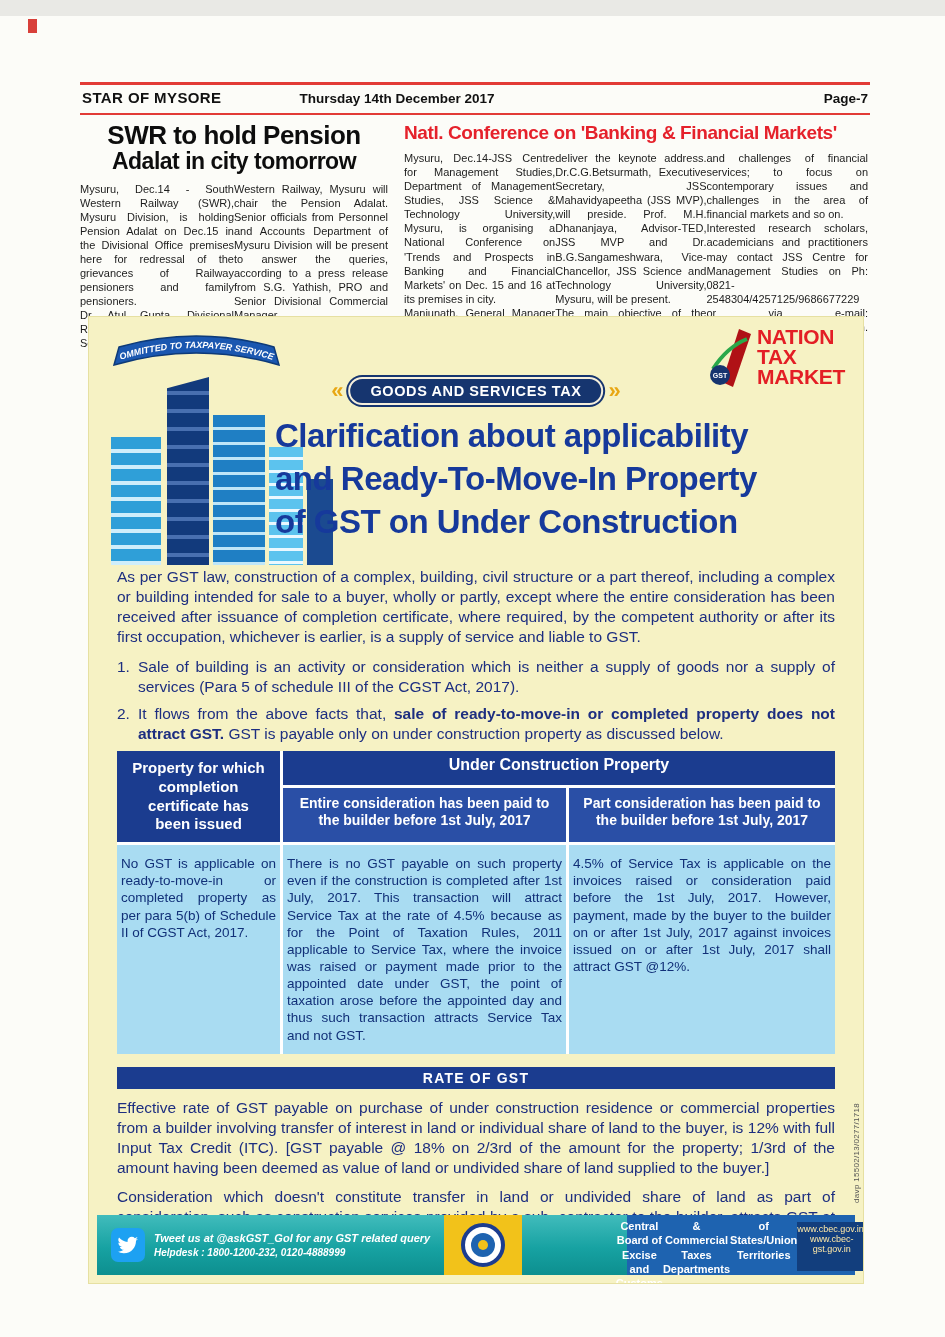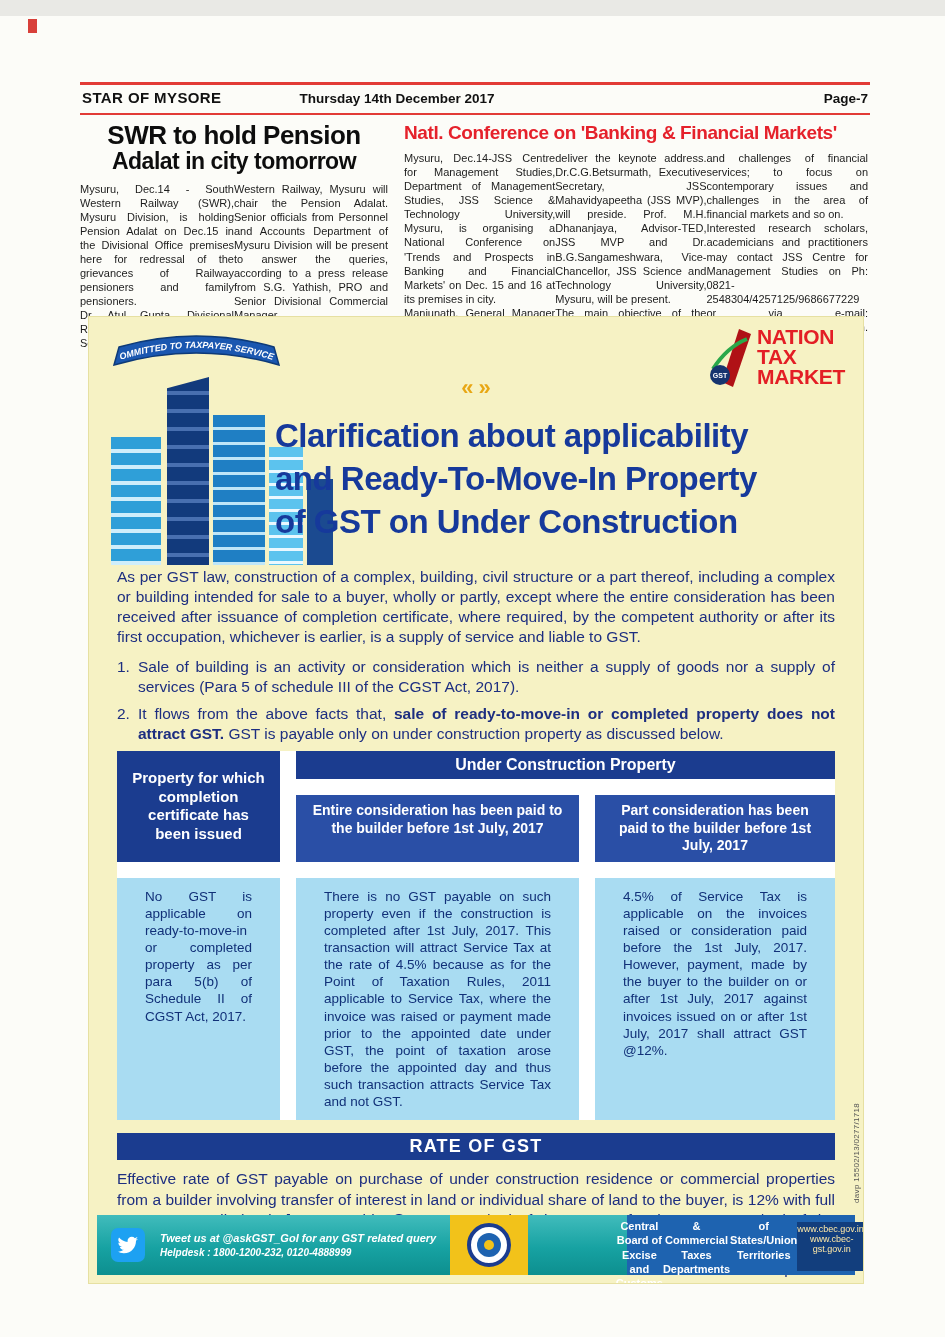--- a/index.html
+++ b/index.html
@@ -59,43 +59,43 @@
 
   
   .ad-body { position:absolute; top:250px; left:28px; right:28px; }
   .intro { margin:0 0 9px 0; font-size:15.5px; line-height:1.3; text-align:justify; }
   .point { display:flex; gap:6px; font-size:15.5px; line-height:1.3; margin-bottom:7px; }
   .pnum { width:15px; flex:none; }
   .ptxt { text-align:justify; flex:1; }
   .pbold { font-weight:bold; }
 
   
-  .gtable { display:grid; grid-template-columns:163px 283px 1fr; gap:16px; background:#ffffff; margin-top:5px; }
+  .gtable { display:grid; grid-template-columns:163px 283px 1fr; gap:3px; background:#ffffff; margin-top:5px; }
   .th-main { grid-row:1 / 3; background:#1b3c8f; color:#fff; font-weight:bold; font-size:15px; line-height:1.25;
              display:flex; align-items:center; justify-content:center; text-align:center; padding:8px 12px; }
   .th-span { grid-column:2 / 4; background:#1b3c8f; color:#fff; font-weight:bold; font-size:16px; text-align:center; padding:5px 4px; }
   .th-sub { background:#2a4fa6; color:#fff; font-weight:bold; font-size:14px; line-height:1.25; text-align:center; padding:7px 12px; }
-  .td { background:#a9dcf2; color:#113078; font-size:13.5px; line-height:1.27; padding:10px 28px; text-align:justify; }
+  .td { background:#a9dcf2; color:#113078; font-size:13.5px; line-height:1.27; padding:10px 4px; text-align:justify; }
 
   
   .rate-bar { margin:13px 0 9px 0; background:#1b3c8f; color:#fff; font-weight:bold; text-align:center;
-              font-size:18px; letter-spacing:1.2px; padding:3px 0; }
+              font-size:14px; letter-spacing:1.2px; padding:3px 0; }
   .ratep { margin:0 0 9px 0; font-size:15.5px; line-height:1.3; text-align:justify; }
 
   .davp { position:absolute; right:2px; top:786px; writing-mode:vertical-rl; transform:rotate(180deg);
           font-size:8px; color:#555; letter-spacing:.3px; }
 
   
   .ad-footer { position:absolute; left:8px; right:8px; bottom:8px; height:60px;
                background:linear-gradient(180deg,#41bcbc 0%,#17a2a2 55%,#0d8f8f 100%);
                display:flex; align-items:center; }
   .slogan { margin-left:8px; background:linear-gradient(180deg,#0b8585,#05605f); color:#fff;
             font-family:"DejaVu Serif", serif; font-style:italic; font-weight:bold; font-size:13.5px;
             padding:8px 18px; clip-path:polygon(4% 0,100% 0,97% 50%,100% 100%,4% 100%,0 50%); white-space:nowrap; }
-  .tweet-block { margin-left:14px; display:flex; align-items:center; gap:15px; }
+  .tweet-block { margin-left:14px; display:flex; align-items:center; gap:9px; }
   .tw-icon { width:34px; height:34px; border-radius:7px; background:#1da1f2; display:flex; align-items:center; justify-content:center; flex:none; }
   .tw-lines { color:#fff; font-style:italic; }
   .tw-l1 { font-size:11px; font-weight:bold; }
   .tw-l2 { font-size:10px; font-weight:bold; margin-top:3px; }
   .gold { margin-left:14px; width:78px; align-self:stretch; background:#f2c21a; display:flex; align-items:center; justify-content:center; flex:none; }
   .board { margin-left:auto; width:228px; align-self:stretch; background:#1e63b0; color:#fff; display:flex;
            justify-content:center; text-align:center; padding:4px 8px; box-sizing:border-box; }
   .board-line { font-size:11px; font-weight:bold; line-height:1.3; }
   .board-urls { margin-top:3px; background:#123e7d; color:#ffe9a8; font-size:9px; padding:2px 0; }
 </style>
@@ -154,20 +154,21 @@
     <div class="buildings">
       <div class="bl b1"></div>
       <div class="bl b2"></div>
       <div class="bl b3"></div>
       <div class="bl b4"></div>
       <div class="bl b5"></div>
     </div>
 
     <div class="pill-wrap">
       <span class="chev">«</span>
+      <span class="pill">GOODS AND SERVICES TAX</span>
       <span class="chev">»</span>
     </div>
 
     <div class="ntm">
       <svg width="44" height="62" viewBox="0 0 44 62">
         <path d="M30 2 L42 7 L24 60 L13 55 Z" fill="#b01116"></path>
         <path d="M4 42 Q18 20 38 12" stroke="#2aa84a" stroke-width="4" fill="none"></path>
         <circle cx="11" cy="48" r="10" fill="#16356f"></circle>
         <text x="11" y="51" font-size="7" fill="#ffffff" text-anchor="middle" font-weight="bold" font-family="Liberation Sans, sans-serif">GST</text>
       </svg>

